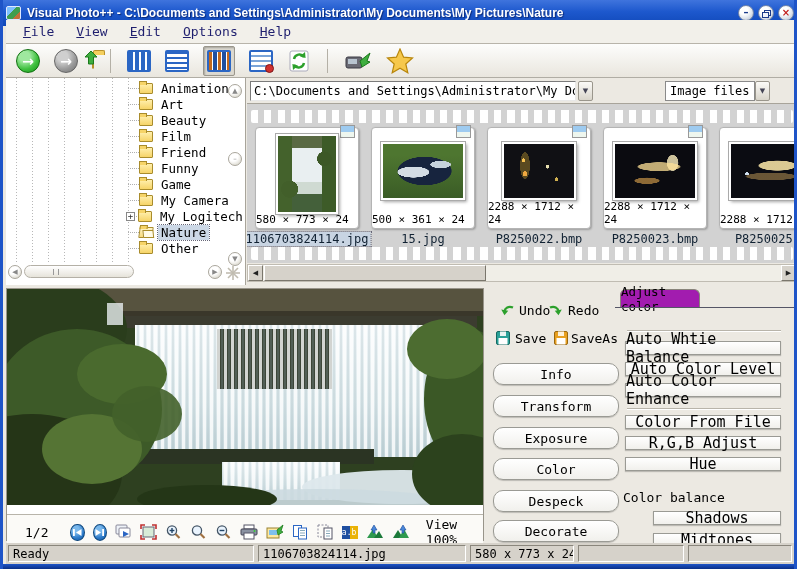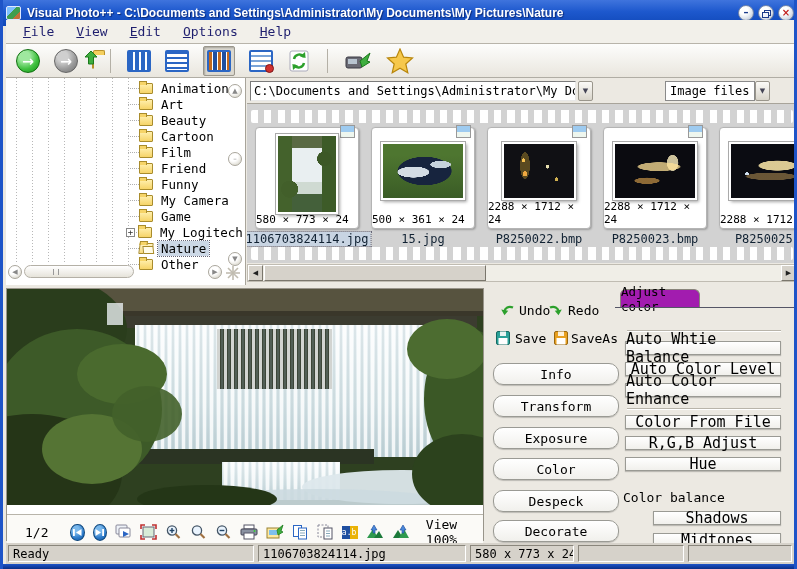--- a/index.html
+++ b/index.html
@@ -245,46 +245,41 @@
           <span class="tree-label">Art</span>
         </div>
       <div class="tree-row">
           <span class="tree-conn"></span>
           <span class="fold"></span>
           <span class="tree-label">Beauty</span>
         </div>
       <div class="tree-row">
           <span class="tree-conn"></span>
           <span class="fold"></span>
-          <span class="tree-label">Cartoon</span>
-        </div>
-      <div class="tree-row">
-          <span class="tree-conn"></span>
-          <span class="fold"></span>
           <span class="tree-label">Film</span>
         </div>
       <div class="tree-row">
           <span class="tree-conn"></span>
           <span class="fold"></span>
           <span class="tree-label">Friend</span>
         </div>
       <div class="tree-row">
           <span class="tree-conn"></span>
           <span class="fold"></span>
           <span class="tree-label">Funny</span>
         </div>
       <div class="tree-row">
           <span class="tree-conn"></span>
           <span class="fold"></span>
+          <span class="tree-label">Game</span>
+        </div>
+      <div class="tree-row">
+          <span class="tree-conn"></span>
+          <span class="fold"></span>
           <span class="tree-label">My Camera</span>
-        </div>
-      <div class="tree-row">
-          <span class="tree-conn"></span>
-          <span class="fold"></span>
-          <span class="tree-label">Game</span>
         </div>
       <div class="tree-row">
           <span class="tree-conn"></span>
           <span class="expander">+</span>
           <span class="fold"></span>
           <span class="tree-label">My Logitech</span>
         </div>
       <div class="tree-row">
           <span class="tree-conn"></span>
           <span class="fold open"></span>

